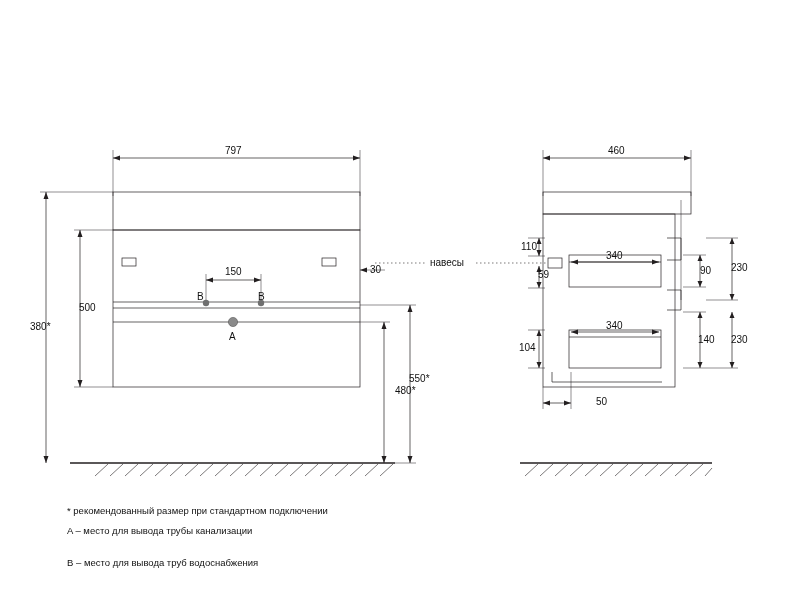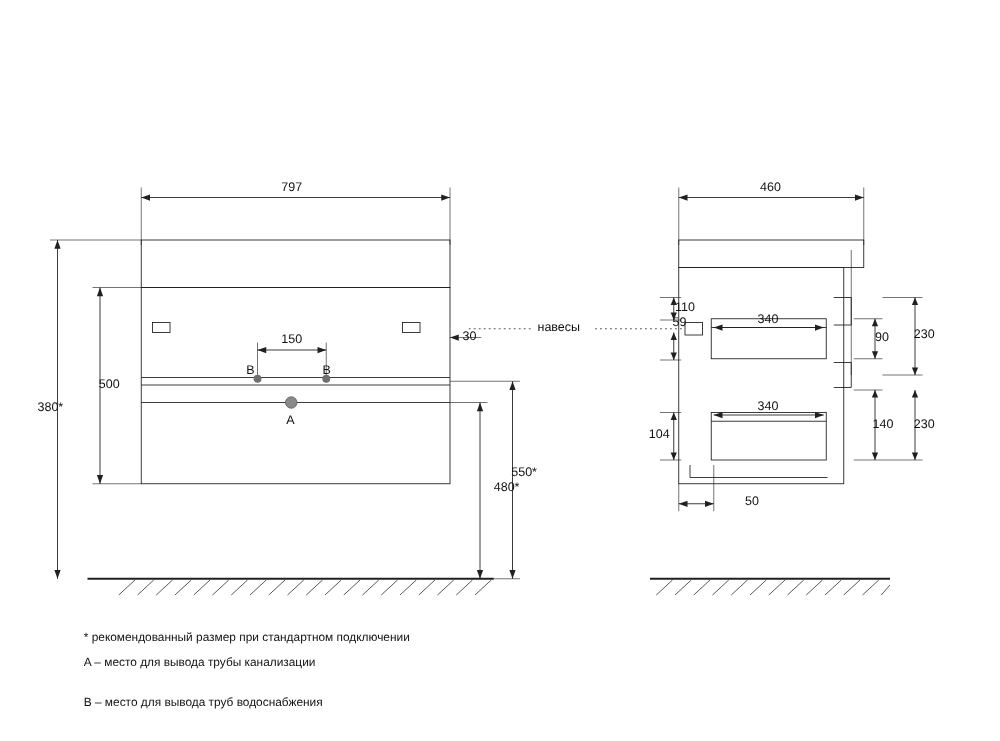--- a/index.html
+++ b/index.html
@@ -225,22 +225,22 @@
 
   <div class="lbl" style="left:225px; top:145px;">797</div>
   <div class="lbl" style="left:30px; top:321px;">380*</div>
   <div class="lbl" style="left:79px; top:302px;">500</div>
   <div class="lbl" style="left:225px; top:266px;">150</div>
   <div class="lbl" style="left:370px; top:264px;">30</div>
   <div class="lbl" style="left:371px; top:385px;margin-left:24px;">480*</div>
   <div class="lbl" style="left:409px; top:373px;">550*</div>
 
   <div class="lbl" style="left:608px; top:145px;">460</div>
-  <div class="lbl" style="left:540px; top:241px;">110</div>
-  <div class="lbl" style="left:524px; top:253px;padding-left:14px;">59</div>
+  <div class="lbl" style="left:521px; top:241px;">110</div>
+  <div class="lbl" style="left:524px; top:269px;padding-left:14px;">59</div>
   <div class="lbl" style="left:519px; top:342px;">104</div>
   <div class="lbl" style="left:606px; top:250px;">340</div>
   <div class="lbl" style="left:606px; top:320px;">340</div>
   <div class="lbl" style="left:568px; top:396px;padding-left:28px;">50</div>
   <div class="lbl" style="left:700px; top:265px;">90</div>
   <div class="lbl" style="left:731px; top:262px;">230</div>
   <div class="lbl" style="left:698px; top:334px;">140</div>
   <div class="lbl" style="left:731px; top:334px;">230</div>
 
   <div class="lbl" style="left:430px; top:257px;">навесы</div>

